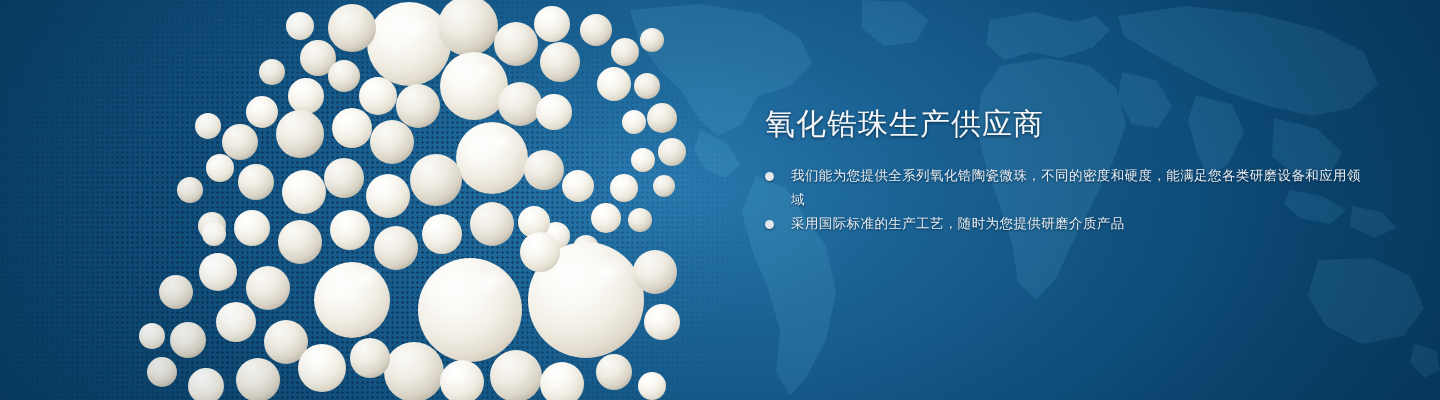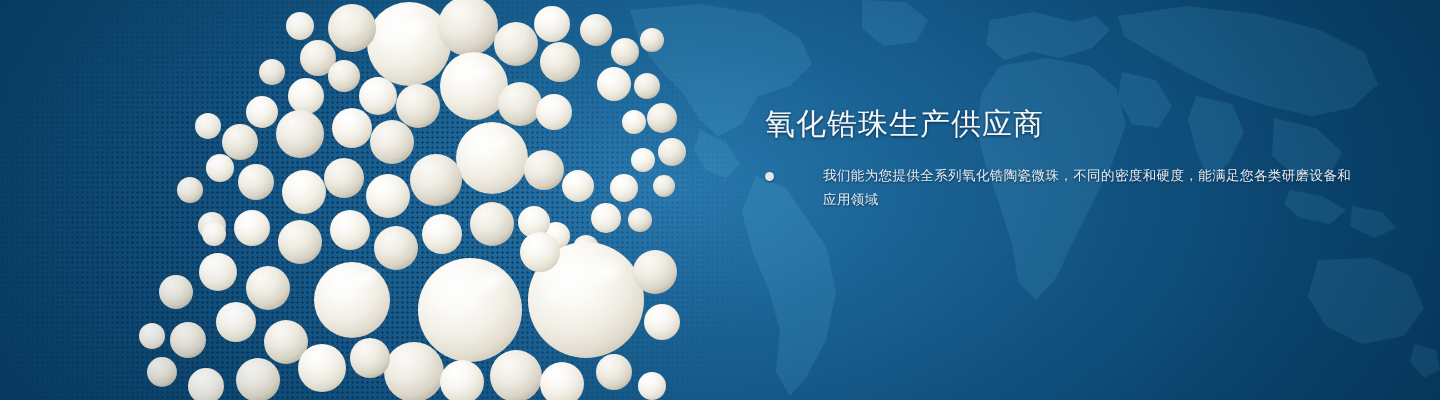--- a/index.html
+++ b/index.html
@@ -94,21 +94,21 @@
   .bullet-dot {
     position: absolute;
     left: 0;
     top: 8px;
     width: 9px;
     height: 9px;
     border-radius: 50%;
     background: #e2e8ee;
     box-shadow: 0 1px 2px rgba(2,22,40,0.6);
   }
-  .bullet-text { display: block; margin-left: 32px; }
+  .bullet-text { display: block; }
 </style>
 </head>
 <body>
 
 <div class="banner">
 
   <div class="bg-base"></div>
 
   <div class="bg-map">
     <svg viewBox="0 0 1440 400" preserveAspectRatio="none" aria-hidden="true">
@@ -279,16 +279,20 @@
   <div class="bg-vignette"></div>
 
   <div class="content">
     <h1 class="headline">氧化锆珠生产供应商</h1>
 
     <ul class="bullets">
       <li class="bullet">
         <span class="bullet-dot"></span>
         <span class="bullet-text">我们能为您提供全系列氧化锆陶瓷微珠，不同的密度和硬度，能满足您各类研磨设备和应用领域</span>
       </li>
+      <li class="bullet">
+        <span class="bullet-dot"></span>
+        <span class="bullet-text">采用国际标准的生产工艺，随时为您提供研磨介质产品</span>
+      </li>
     </ul>
   </div>
 
 </div>
 
 </body></html>

